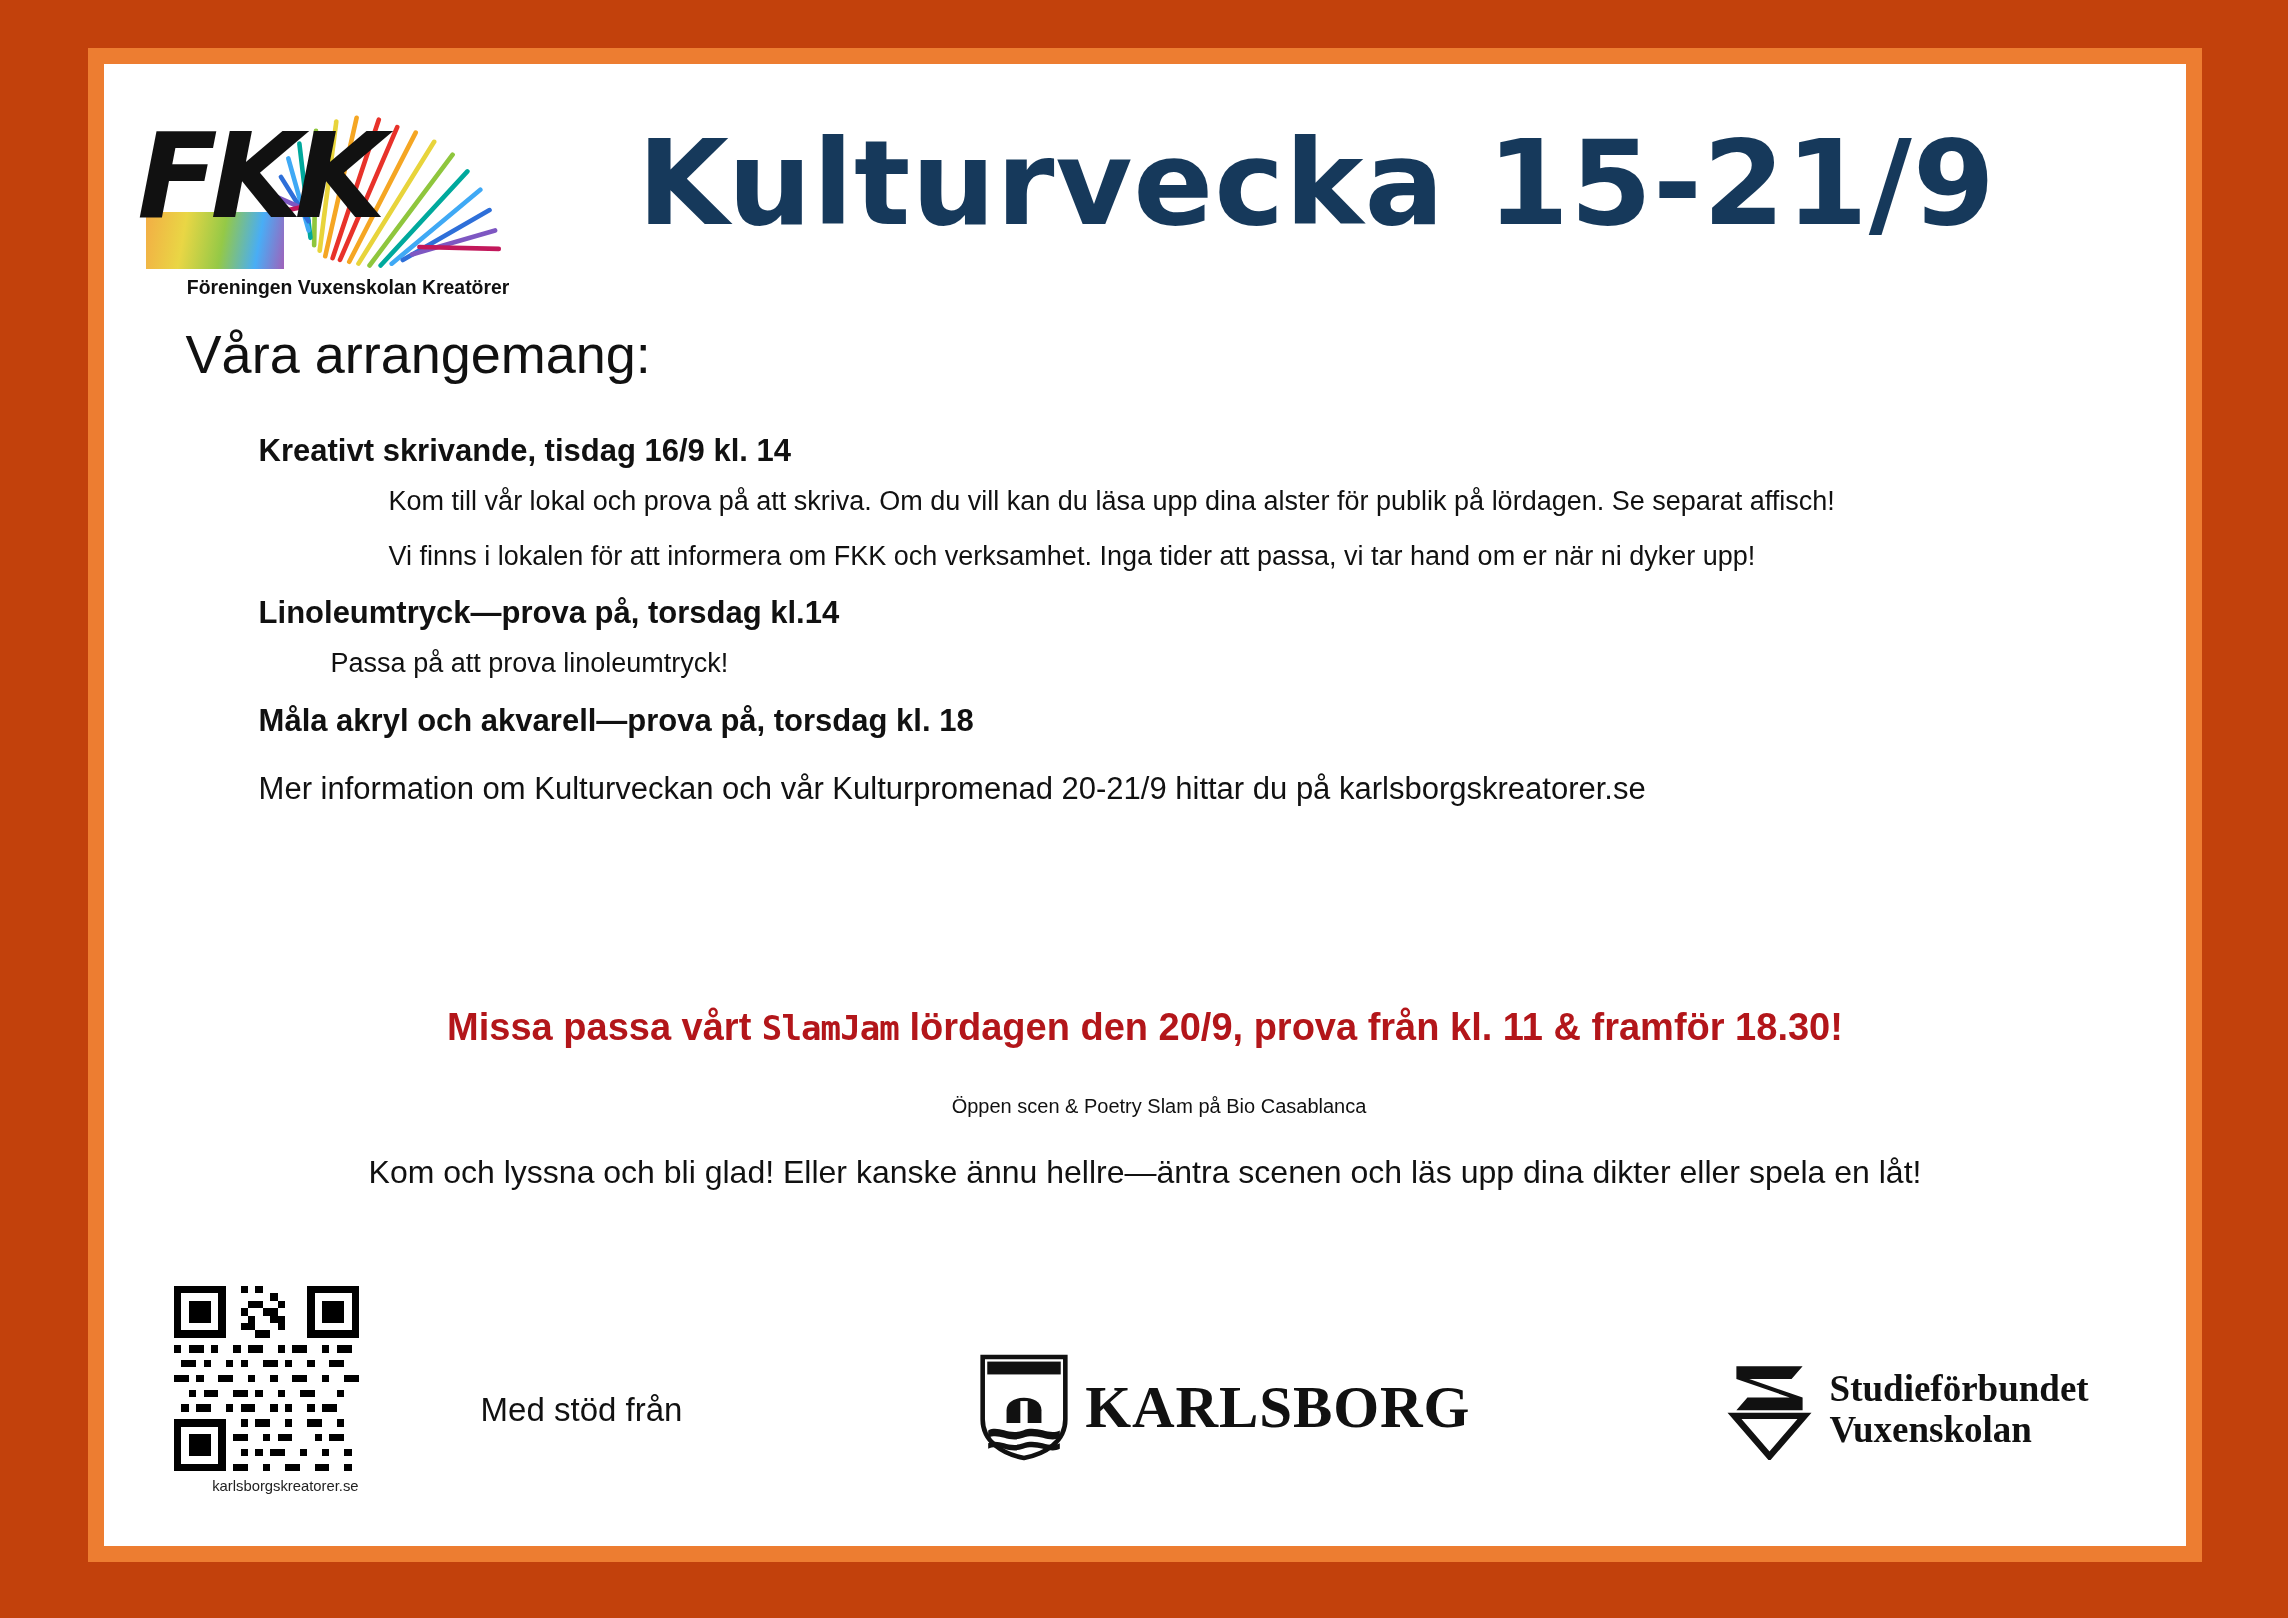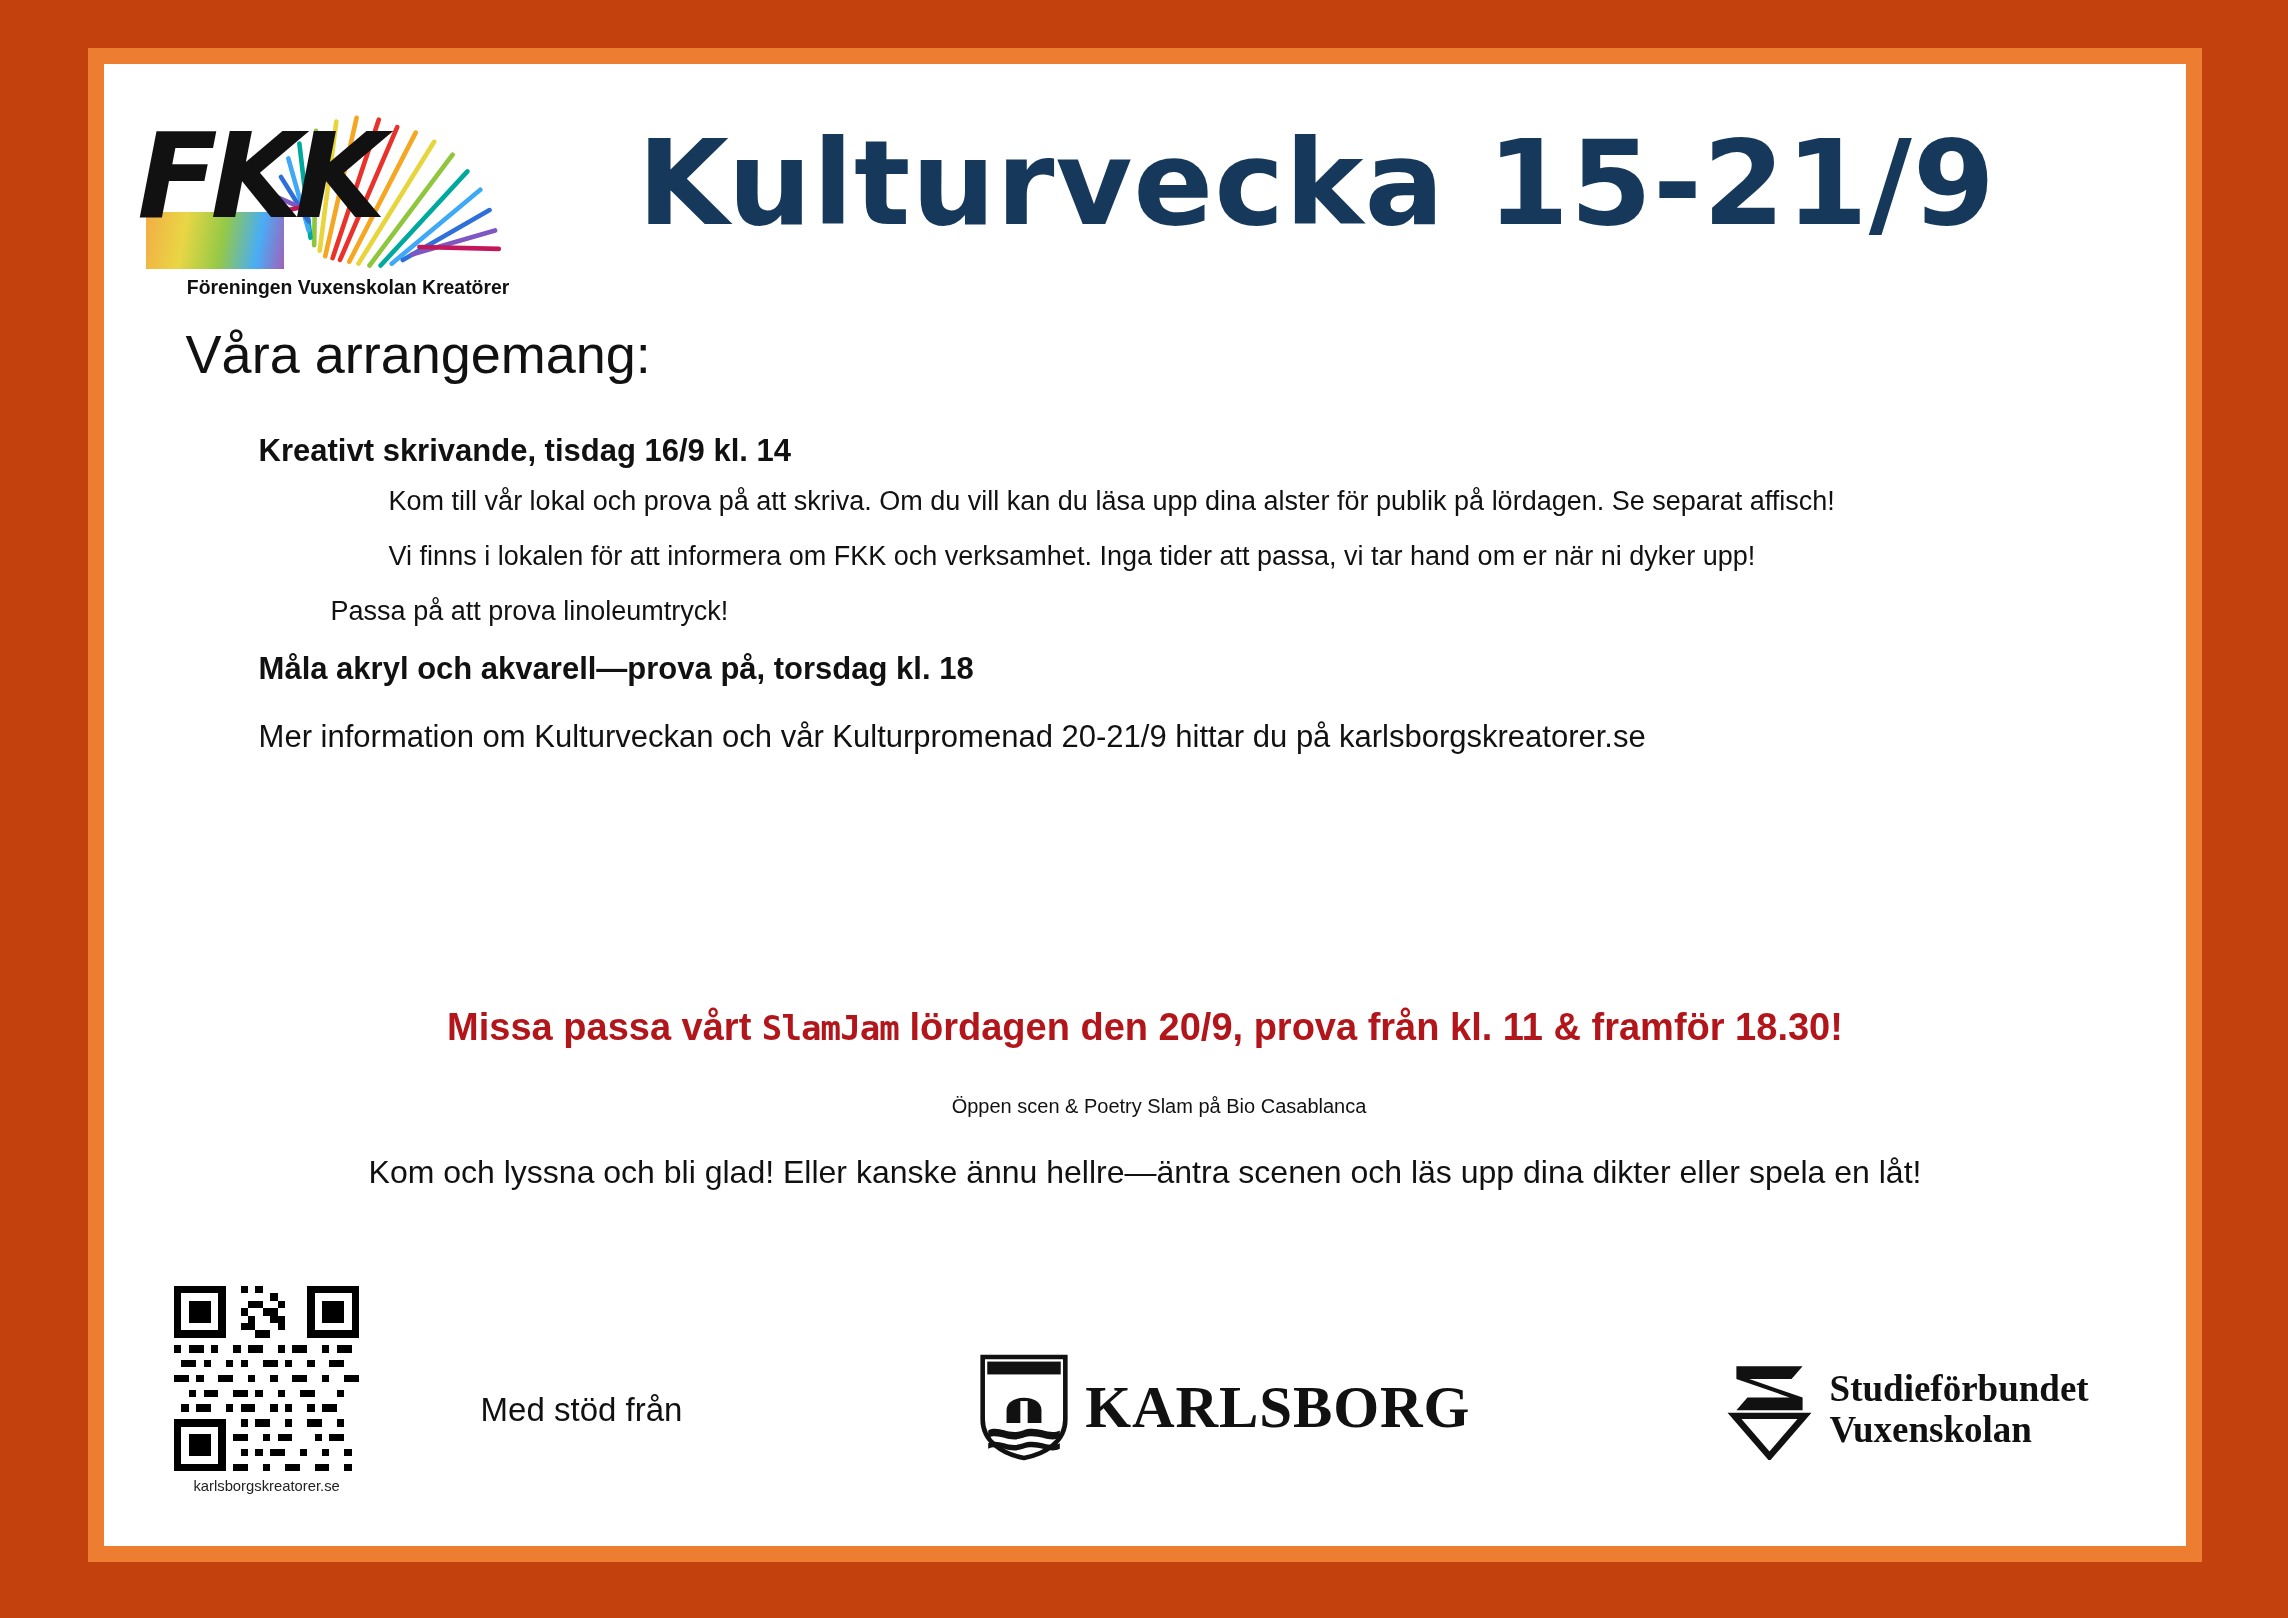--- a/index.html
+++ b/index.html
@@ -199,24 +199,24 @@
   
   .footer {
     position: absolute;
     left: 0;
     bottom: 28px;
     width: 100%;
     height: 231px;
   }
   .qr-block {
     position: absolute;
-    left: 40px;
+    left: 26px;
     bottom: 7.4px;
     width: 212px;
-    text-align: center;
+    text-align: right;
   }
   .qr {
     width: 185px;
     height: 185px;
     margin: 0 auto;
     background-color: #fff;
   }
   .qr-caption {
     font-size: 14.8px;
     color: #222;
@@ -333,20 +333,21 @@
 
         <div class="events">
           <div class="event">
             <div class="event-title">Kreativt skrivande, tisdag 16/9 kl. 14</div>
             <div class="event-desc">Kom till vår lokal och prova på att skriva. Om du vill kan du läsa upp dina alster för publik på lördagen. Se separat affisch!</div>
           </div>
           <div class="event">
             <div class="event-desc">Vi finns i lokalen för att informera om FKK och verksamhet. Inga tider att passa, vi tar hand om er när ni dyker upp!</div>
           </div>
           <div class="event">
+            <div class="event-title">Linoleumtryck—prova på, torsdag kl.14</div>
             <div class="event-desc indent-small">Passa på att prova linoleumtryck!</div>
           </div>
           <div class="event">
             <div class="event-title">Måla akryl och akvarell—prova på, torsdag kl. 18</div>
           </div>
           <div class="more-info">Mer information om Kulturveckan och vår Kulturpromenad 20-21/9 hittar du på karlsborgskreatorer.se</div>
         </div>
 
         <div class="slam-line">
           <span>Missa passa vårt </span><span class="slamjam">SlamJam</span><span> lördagen den 20/9, prova från kl. 11 &amp;  framför 18.30!</span>

